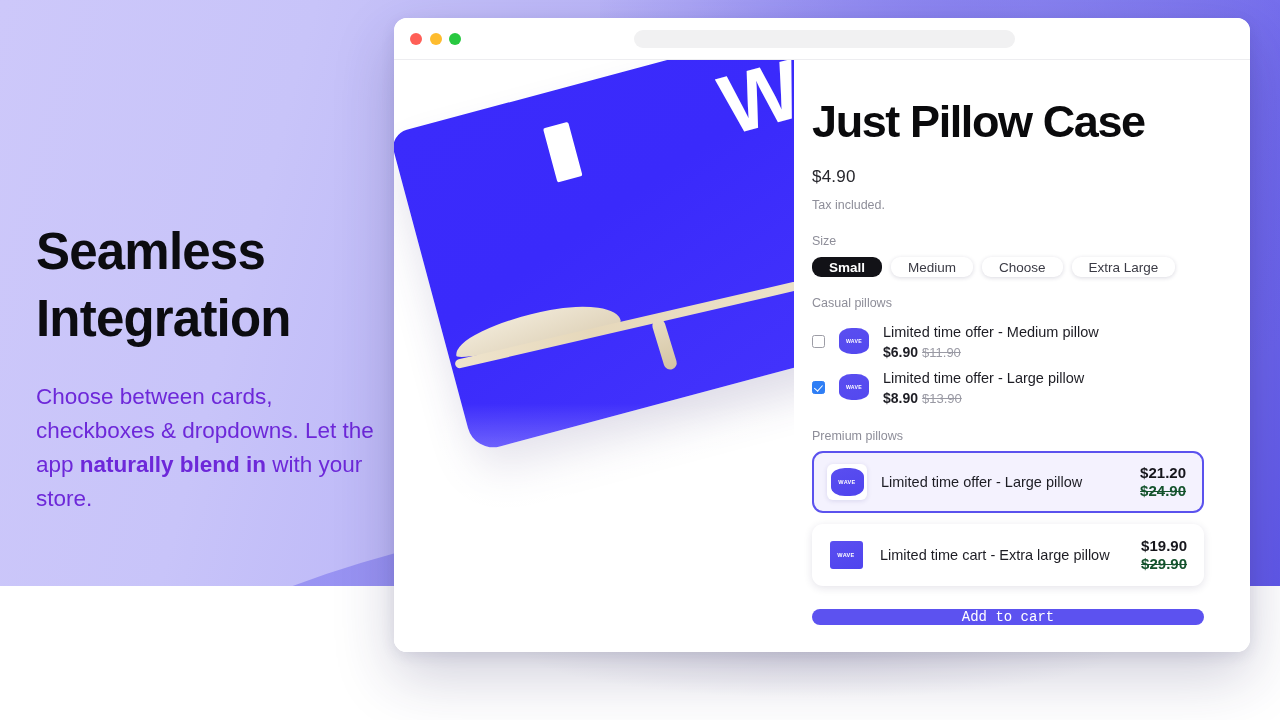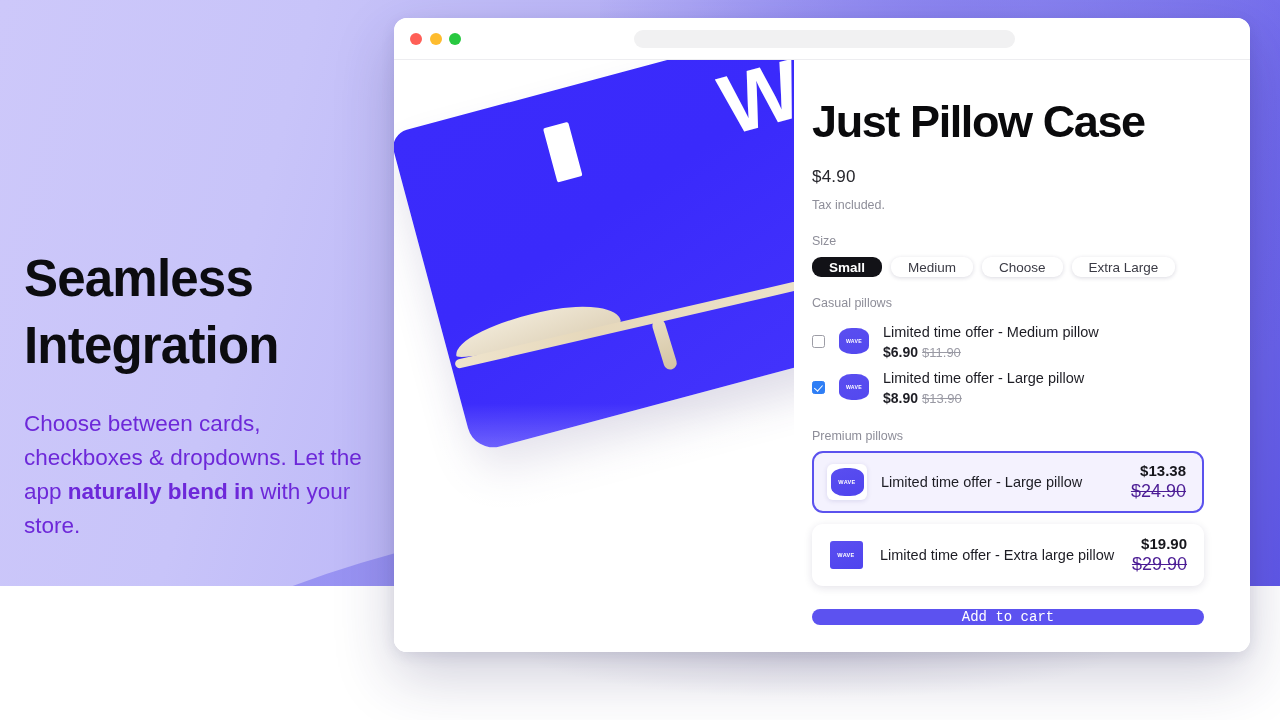--- a/index.html
+++ b/index.html
@@ -43,25 +43,24 @@
   .promo-bg .glow {
     position: absolute;
     right: -80px; top: -220px;
     width: 760px; height: 620px;
     background: radial-gradient(ellipse at 45% 60%, rgba(92,82,232,.55) 0%, rgba(92,82,232,0) 68%);
   }
 
   
   .promo-copy {
     position: absolute;
-    left: 24px;
+    left: 36px;
     top: 218px;
     width: 360px;
     color: #0c0c10;
-    margin-top: 27px;
   }
   .promo-title {
     font-size: 51px;
     line-height: 67px;
     font-weight: 700;
     letter-spacing: -0.8px;
   }
   .promo-sub {
     margin-top: 28px;
     font-size: 22.5px;
@@ -383,24 +382,25 @@
     text-align: right;
     line-height: 1.25;
   }
   .offer-prices .now {
     font-size: 15px;
     color: #16161c;
     font-weight: 600;
     display: block;
   }
   .offer-prices .was {
-    font-size: 18px;
-    color: #4c1d95;
+    font-size: 15px;
+    color: #14532d;
     text-decoration: line-through;
     display: block;
+    font-weight: bold;
   }
 
   
   .cart-btn {
     margin-top: 12px;
     margin-bottom: 30px;
     height: 38px;
     border-radius: 9px;
     background: #5c52f0;
     color: #ffffff;
@@ -523,32 +523,32 @@
         <div class="card-list">
 
           <div class="offer-card selected">
             <div class="card-thumb">
               <div class="pill-shape">
                 <span>WAVE</span>
               </div>
             </div>
             <div class="offer-name">Limited time offer - Large pillow</div>
             <div class="offer-prices">
-              <span class="now">$13.38</span>
+              <span class="now">$21.20</span>
               <span class="was">$24.90</span>
             </div>
           </div>
 
           <div class="offer-card flat">
             <div class="card-thumb">
               <div class="pill-shape">
                 <span>WAVE</span>
               </div>
             </div>
-            <div class="offer-name">Limited time offer - Extra large pillow</div>
+            <div class="offer-name">Limited time cart - Extra large pillow</div>
             <div class="offer-prices">
               <span class="now">$19.90</span>
               <span class="was">$29.90</span>
             </div>
           </div>
 
         </div>
 
         <button class="cart-btn">Add to cart</button>
 

